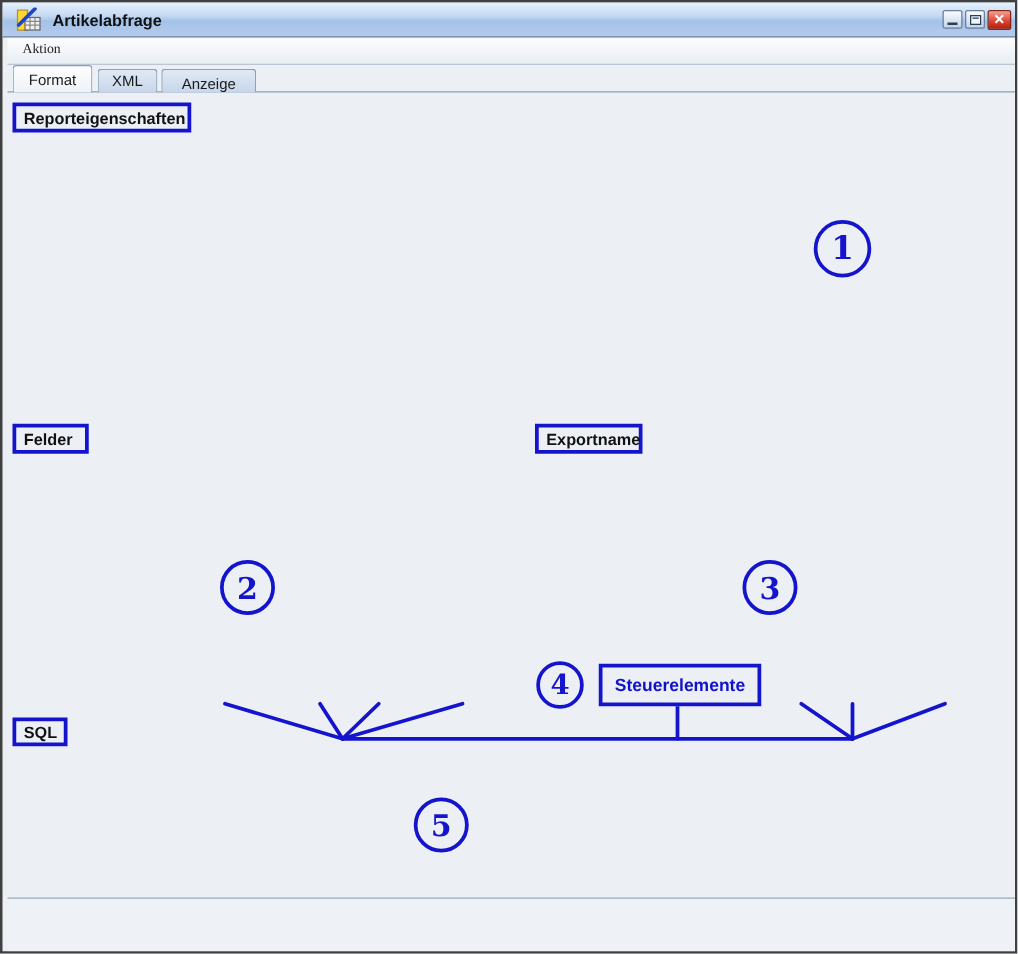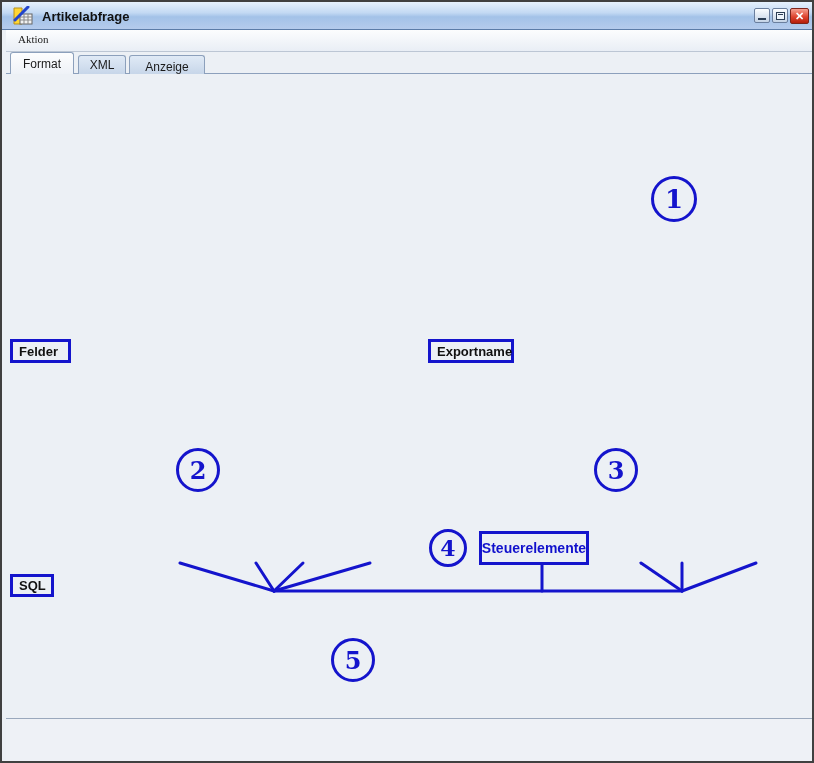--- a/index.html
+++ b/index.html
@@ -184,20 +184,23 @@
         <span>XML</span>
       </div>
     <div class="tab inactive tab-anzeige">
         <span>Anzeige</span>
       </div>
   </div>
 
   <div class="content"></div>
 
   <div class="sec-header" style="left:6px; top:80px; width:802px; height:24px;"></div>
+  <div class="anno-box" style="left:8px; top:80px; width:143px; height:24px;">
+    <span>Reporteigenschaften</span>
+  </div>
   <button class="dd-btn" style="left:155px; top:82px;">
       <span class="tri-down"></span>
     </button>
 
   <span class="flabel" style="top:115px;">Bezeichnung:</span>
   <input class="yellow-input" style="left: 104px; top: 112px; width: 484px;" value="">
 
   <span class="flabel" style="top:143px;">Beschreibung:</span>
   <input class="yellow-input" style="left: 104px; top: 140px; width: 484px;" value="">
 
@@ -478,20 +481,20 @@
     </div>
   <div class="anno-circle" style="left:592px; top:446px; width:44px; height:44px; font-size:24px;">
       <span>3</span>
     </div>
   <div class="anno-circle" style="left:427px; top:527px; width:38px; height:38px; font-size:22px;">
       <span>4</span>
     </div>
   <div class="anno-circle" style="left:329px; top:636px; width:44px; height:44px; font-size:24px;">
       <span>5</span>
     </div>
-  <div class="anno-label" style="left:477px; top:529px; width:110px; height:34px;">
+  <div class="anno-label" style="left:477px; top:529px; width:130px; height:34px;">
       <span>Steuerelemente</span>
     </div>
 
   <div class="frame frame-l"></div>
   <div class="frame frame-r"></div>
   <div class="frame frame-b"></div>
 </div>
 
 </body></html>

